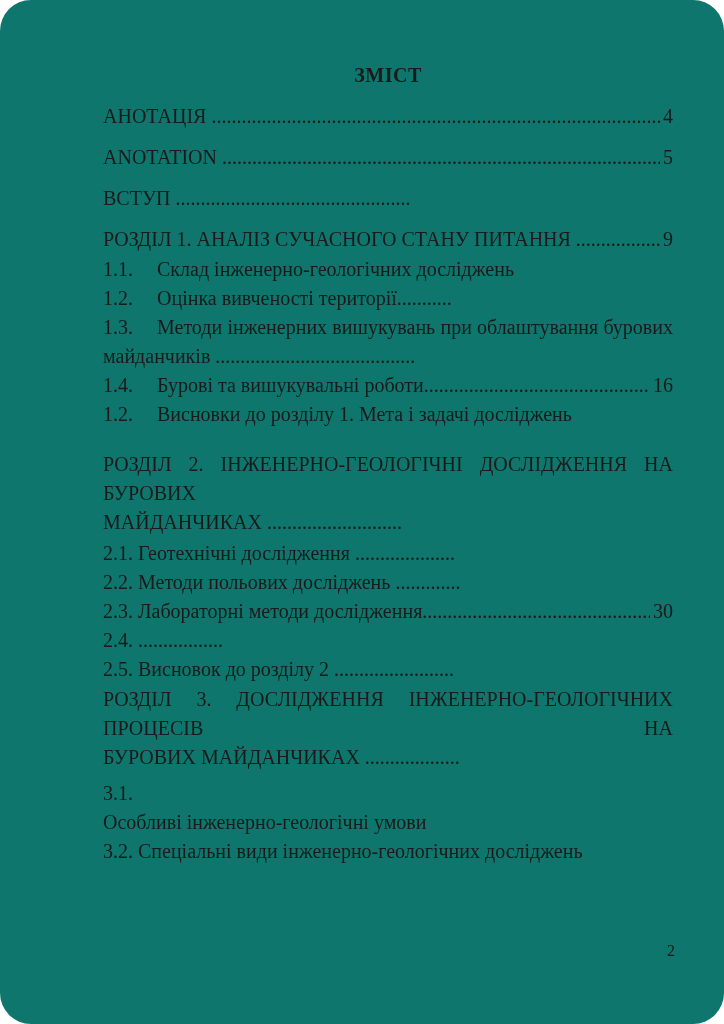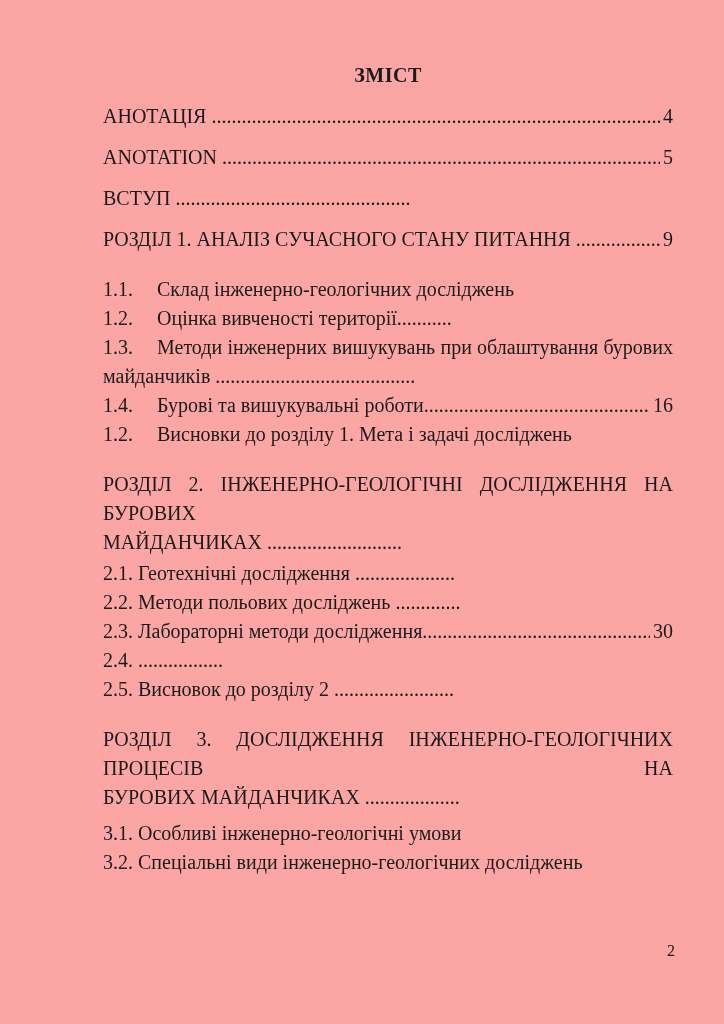--- a/index.html
+++ b/index.html
@@ -4,25 +4,26 @@
 <style>
   html, body {
     margin: 0;
     padding: 0;
     background: #ffffff;
   }
   .page {
     position: relative;
     width: 724px;
     height: 1024px;
-    background: #fca5a5;
+    background: #0f766e;
     font-family: "Liberation Serif", "DejaVu Serif", serif;
     font-size: 20px;
     color: #1a1a1a;
     overflow: hidden;
+    border-radius: 31px;
   }
   .content {
     position: absolute;
     left: 103px;
     top: 0;
     width: 570px;
     padding-top: 60px;
   }
   .doc-title {
     text-align: center;
@@ -65,24 +66,24 @@
   .leader::after {
     content: "..................................................................................................................................................................................";
   }
   .pg {
     flex: 0 0 auto;
     padding-left: 3px;
   }
   .dots { white-space: pre; }
   
   .mt-lg { margin-top: 12px; align-items: flex-end; }
-  .mt-md { margin-top: 21px; }
+  .mt-md { margin-top: 1px; }
   .mt-s9 { margin-top: 21px; }
   .mt-s2 { margin-top: 2px; }
-  .mt-s7 { margin-top: 7px; }
+  .mt-s7 { margin-top: 7px; flex-direction: column; }
   .footer-page-num {
     position: absolute;
     top: 941px;
     right: 49px;
     font-size: 16px;
     line-height: 20px;
   }
 </style>
 </head>
 <body>

